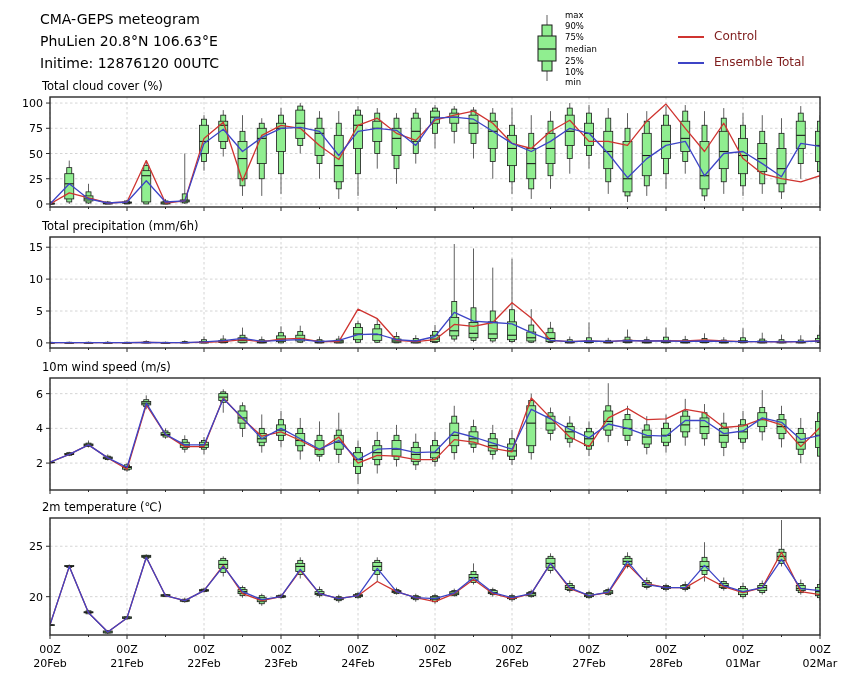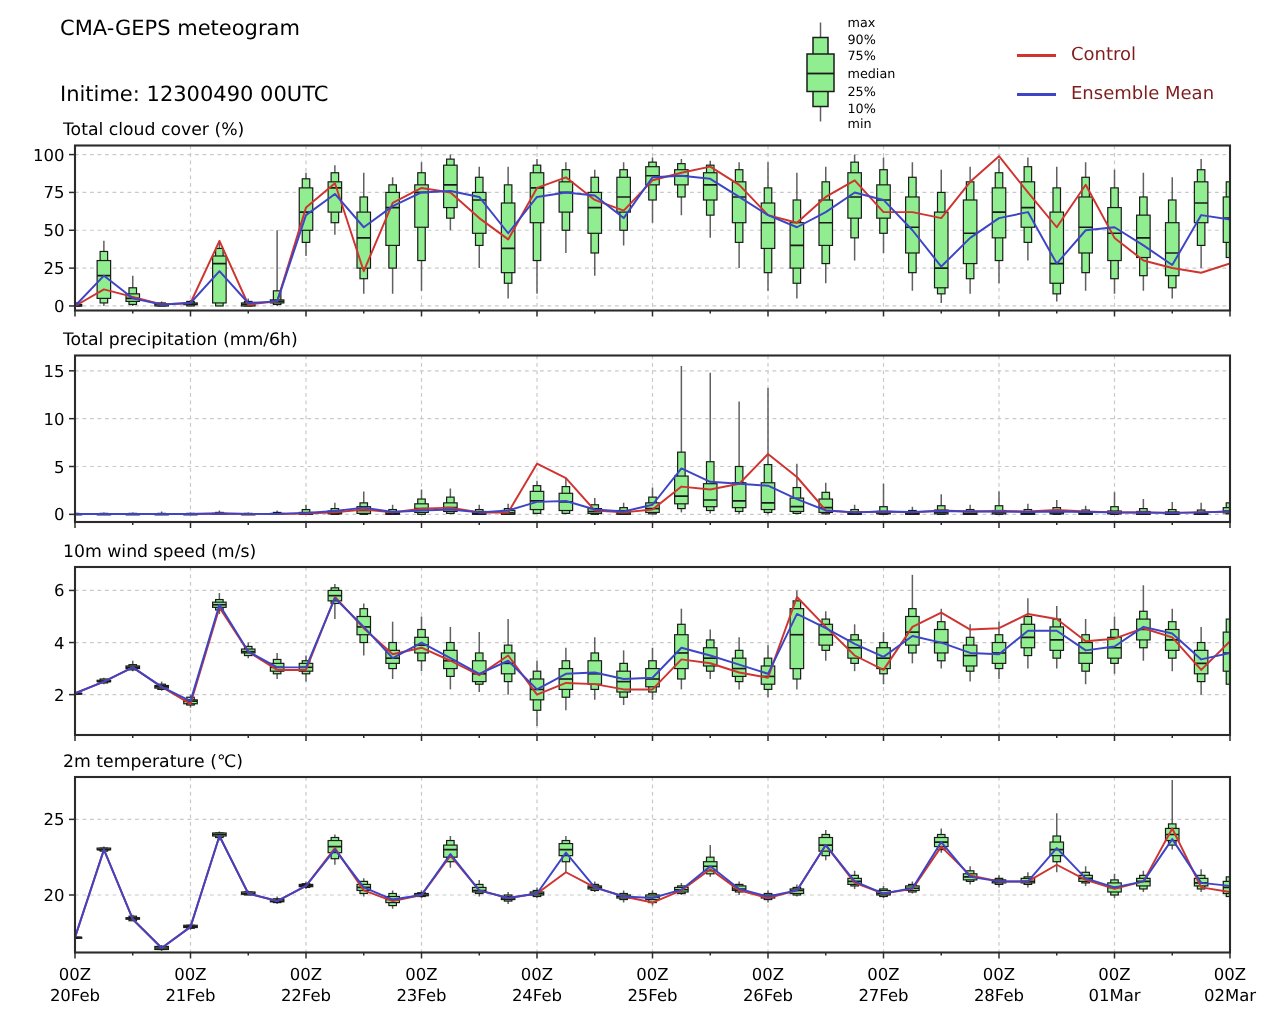--- a/index.html
+++ b/index.html
@@ -926,19 +926,20 @@
         <text x="666" y="653" font-size="11" text-anchor="middle" fill="#000000" font-family="&quot;DejaVu Sans&quot;,&quot;Liberation Sans&quot;,sans-serif">00Z</text>
         <text x="666" y="667" font-size="11" text-anchor="middle" fill="#000000" font-family="&quot;DejaVu Sans&quot;,&quot;Liberation Sans&quot;,sans-serif">28Feb</text>
         <text x="743" y="653" font-size="11" text-anchor="middle" fill="#000000" font-family="&quot;DejaVu Sans&quot;,&quot;Liberation Sans&quot;,sans-serif">00Z</text>
         <text x="743" y="667" font-size="11" text-anchor="middle" fill="#000000" font-family="&quot;DejaVu Sans&quot;,&quot;Liberation Sans&quot;,sans-serif">01Mar</text>
         <text x="820" y="653" font-size="11" text-anchor="middle" fill="#000000" font-family="&quot;DejaVu Sans&quot;,&quot;Liberation Sans&quot;,sans-serif">00Z</text>
         <text x="820" y="667" font-size="11" text-anchor="middle" fill="#000000" font-family="&quot;DejaVu Sans&quot;,&quot;Liberation Sans&quot;,sans-serif">02Mar</text>
       </g>
     </svg>
 
   <div class="hdr" style="top:8px;">CMA-GEPS meteogram</div>
-  <div class="hdr" style="top:52px;">Initime: 12300490 00UTC</div>
+  <div class="hdr" style="top:30px;">PhuLien 20.8°N 106.63°E</div>
+  <div class="hdr" style="top:52px;">Initime: 12876120 00UTC</div>
 
   <div class="legline" id="leg-control-line" style="left: 678px; top: 36px; background: rgb(207, 52, 48);"></div>
   <div class="leglab" style="left:714px;top:29px;">Control</div>
   <div class="legline" id="leg-ensemble-line" style="left: 678px; top: 62px; background: rgb(61, 68, 198);"></div>
-  <div class="leglab" style="left:714px;top:55px;">Ensemble Mean</div>
+  <div class="leglab" style="left:714px;top:55px;">Ensemble Total</div>
 </div>
 
 </body></html>

